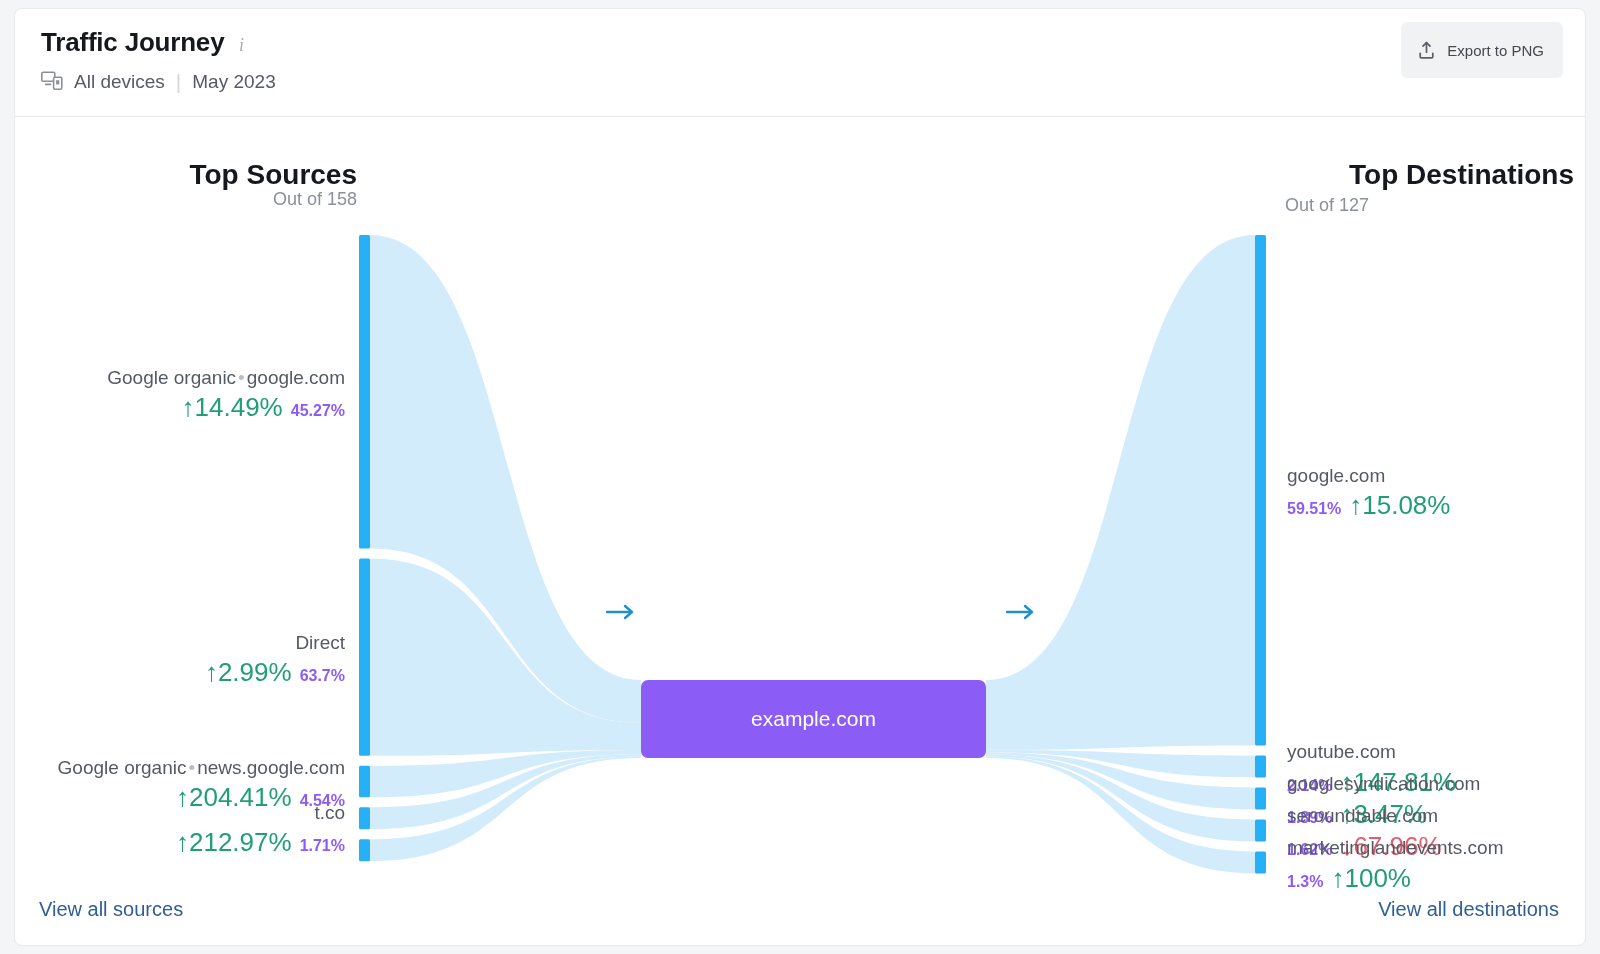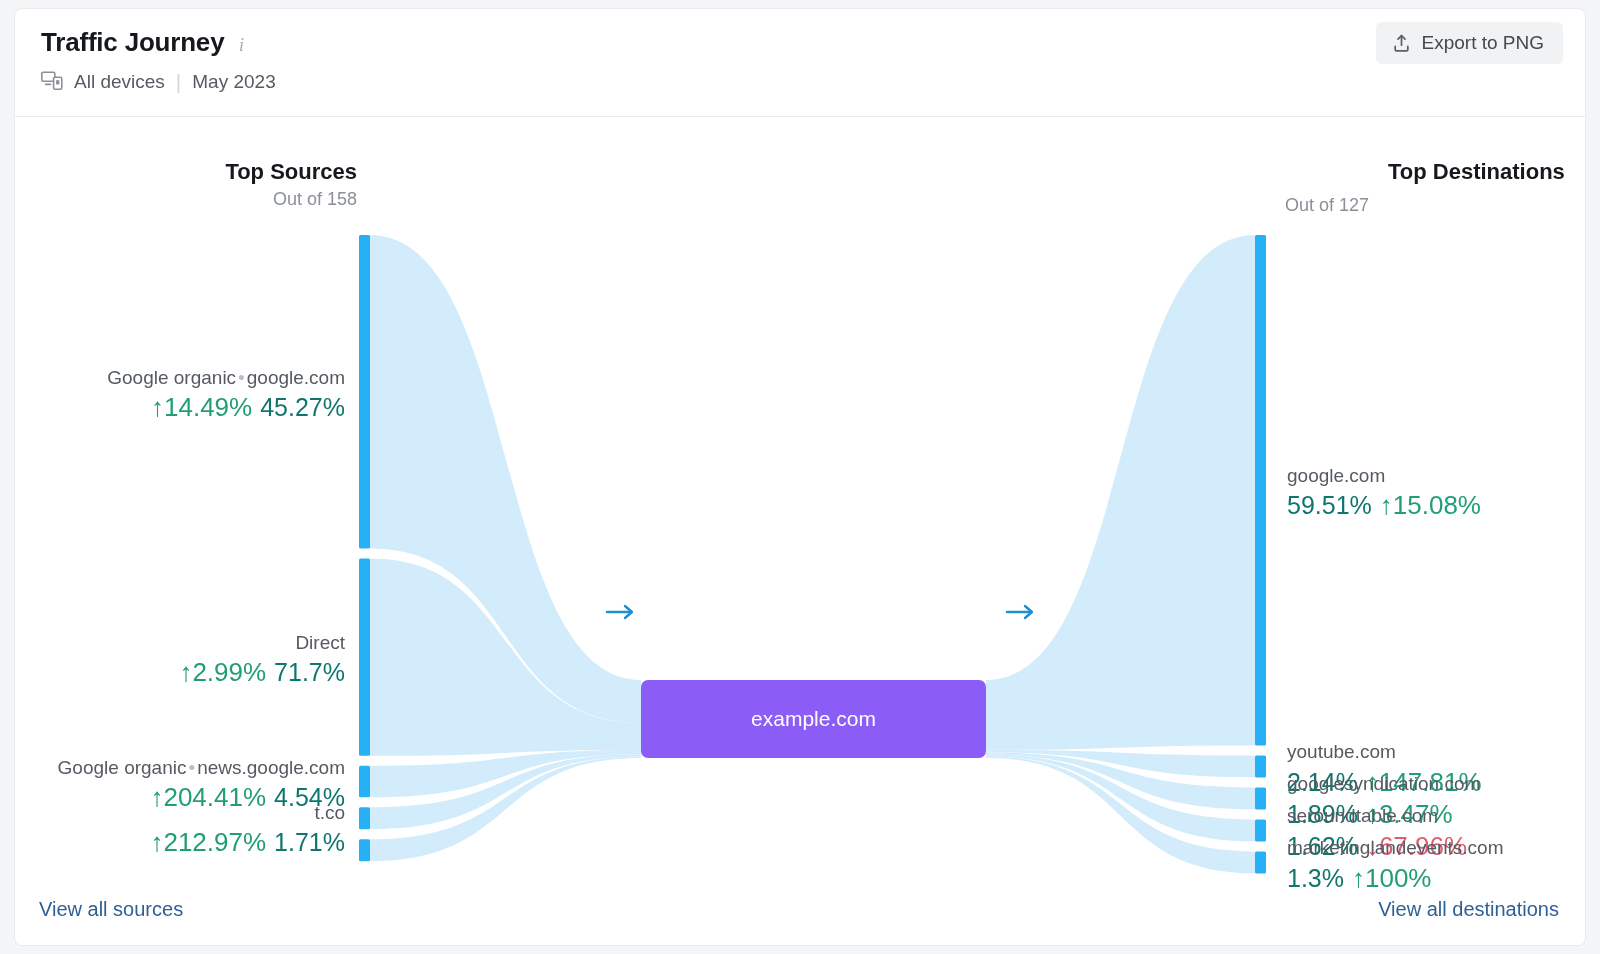--- a/index.html
+++ b/index.html
@@ -74,44 +74,43 @@
   .meta-sep {
     color: #d3d6db;
     font-size: 21px;
     position: relative;
     top: -1px;
   }
   .export-btn {
     position: absolute;
     right: 22px;
     top: 13px;
-    height: 42px;
+    height: 56px;
     padding: 0 19px 0 16px;
     display: flex;
     align-items: center;
     gap: 11px;
     background: #f1f2f4;
     border: none;
     border-radius: 6px;
-    font-size: 19px;
+    font-size: 15px;
     color: #444950;
     font-family: "Liberation Sans", sans-serif;
     cursor: pointer;
   }
   .export-icon { width: 19px; height: 19px; display:block; }
 
   
   .card-body { position: relative; height: 828px; }
 
   .col-head {
     position: absolute;
-    font-size: 22px;
+    font-size: 28px;
     font-weight: bold;
     color: #15181c;
-    margin-left: 39px;
   }
   .col-sub {
     position: absolute;
     font-size: 18px;
     color: #8b9098;
   }
   .head-left  { right: 1228px; top: 42px; }
   .sub-left   { right: 1228px; top: 72px; }
   .head-right { left: 1334px; top: 42px; }
   .sub-right  { left: 1270px; top: 78px; }
@@ -131,23 +130,23 @@
     color: #555a62;
     margin-bottom: 3px;
   }
   .nl-name .dot { color: #b9bdc4; padding: 0 2px; }
   .nl-stats {
     display: block;
     font-size: 19px;
     white-space: nowrap;
   }
   .nl-share {
-    font-weight: normal;
-    color: #0f766e;
-    font-size: 25px;
+    font-weight: bold;
+    color: #8b5cf6;
+    font-size: 16px;
   }
   .nl-delta { font-size: 26px; }
   .nl-delta.up   { color: #219e77; }
   .nl-delta.down { color: #e05c6e; }
   .node-label.left .nl-delta  { margin-right: 8px; }
   .node-label.right .nl-delta { margin-left: 8px; }
 
   
   #sankey {
     position: absolute;
@@ -274,21 +273,21 @@
           <span>Google organic</span><span class="dot">•</span><span>google.com</span>
         </span>
         <span class="nl-stats">
           <span class="nl-delta up"><span>↑</span><span>14.49%</span></span><span class="nl-share">45.27%</span>
         </span>
       </div>
 
       <div class="node-label left" style="top: 514.128px;">
         <span class="nl-name">Direct</span>
         <span class="nl-stats">
-          <span class="nl-delta up"><span>↑</span><span>2.99%</span></span><span class="nl-share">71.7%</span>
+          <span class="nl-delta up"><span>↑</span><span>2.99%</span></span><span class="nl-share">63.7%</span>
         </span>
       </div>
 
       <div class="node-label left" style="top: 638.516px;">
         <span class="nl-name">
           <span>Google organic</span><span class="dot">•</span><span>news.google.com</span>
         </span>
         <span class="nl-stats">
           <span class="nl-delta up"><span>↑</span><span>204.41%</span></span><span class="nl-share">4.54%</span>
         </span>

